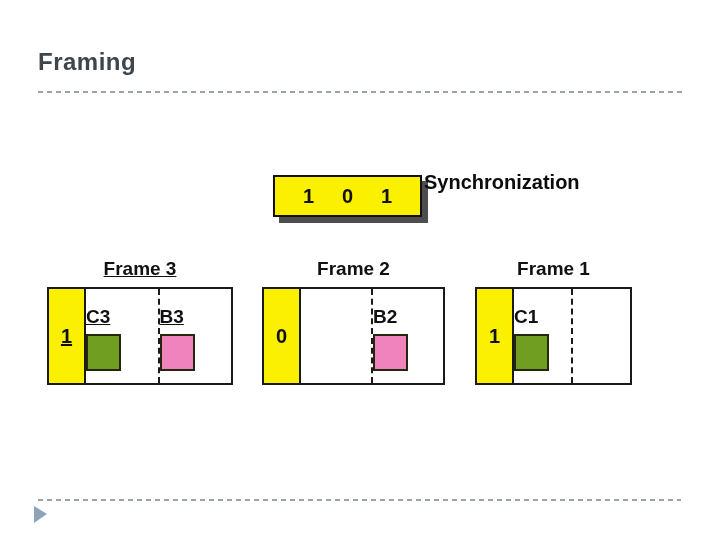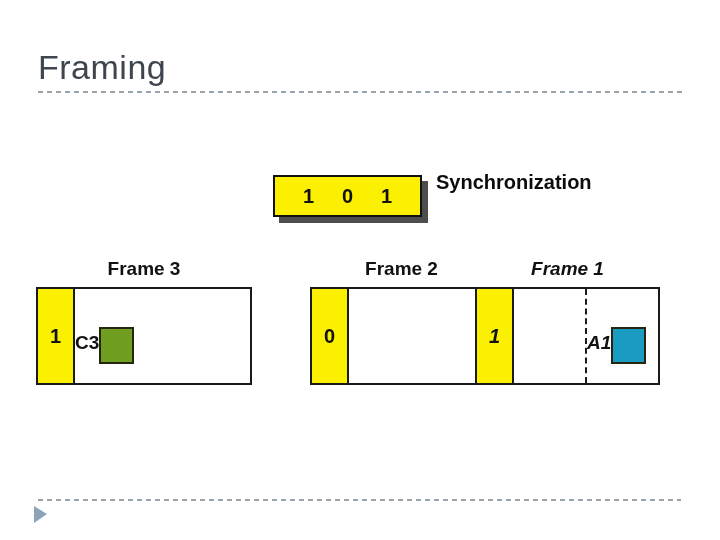--- a/index.html
+++ b/index.html
@@ -10,22 +10,22 @@
     background: #ffffff;
     overflow: hidden;
     font-family: "Liberation Sans", "DejaVu Sans", sans-serif;
     color: #111;
   }
   .slide-title {
     position: absolute;
     left: 38px;
     top: 48px;
     margin: 0;
-    font-size: 34px;
-    font-weight: 400;
+    font-size: 24px;
+    font-weight: 700;
     color: #3e454d;
     letter-spacing: 0.5px;
   }
   .dashed-rule {
     position: absolute;
     left: 38px;
     width: 645px;
     height: 2px;
     background: repeating-linear-gradient(to right, #9aa3a9 0 5px, transparent 5px 9px);
   }
@@ -44,21 +44,21 @@
     border: 2px solid #111;
     box-shadow: 6px 6px 0 #4d4d4d;
     display: flex;
     align-items: center;
     justify-content: space-evenly;
     font-size: 20px;
     font-weight: 600;
   }
   .sync-label {
     position: absolute;
-    left: 436px;
+    left: 424px;
     top: 169px;
     font-size: 20px;
     font-weight: 600;
     line-height: 27px;
     color: #0c0c0c;
   }
   .sync-label span { display: block; }
 
   
   .frame { position: absolute; top: 255px; }
@@ -83,21 +83,21 @@
     border-right: 2px solid #1a1a1a;
     display: flex;
     align-items: center;
     justify-content: center;
     font-size: 20px;
     font-weight: 600;
   }
   .time-slot {
     flex: 1 1 0;
     display: flex;
-    align-items: center;
+    flex-direction: column;
     padding-top: 16px;
     box-sizing: border-box;
   }
   .time-slot + .time-slot { border-left: 2px dashed #1a1a1a; }
   .slot-label {
     font-size: 19px;
     font-weight: 600;
     height: 26px;
     line-height: 24px;
   }
@@ -129,53 +129,61 @@
 
   <div class="sync-box">
     <span>1</span>
     <span>0</span>
     <span>1</span>
   </div>
   <div class="sync-label">
     <span>Synchronization</span>
   </div>
 
-  <div class="frame" style="left:36px;width:216px;">
+  <div class="frame" style="left:47px;width:186px;text-decoration:underline;">
     <div class="frame-title">Frame 3</div>
     <div class="frame-box">
       <div class="sync-slot">1</div>
       <div class="time-slot">
         <span class="slot-label">C3</span>
         <div class="swatch" style="background: rgb(111, 158, 33);"></div>
       </div>
+      <div class="time-slot">
+        <span class="slot-label">B3</span>
+        <div class="swatch" style="background: rgb(240, 131, 190);"></div>
+      </div>
     </div>
   </div>
 
-  <div class="frame" style="left:262px;width:183px;margin-left:48px;">
+  <div class="frame" style="left:262px;width:183px;">
     <div class="frame-title">Frame 2</div>
     <div class="frame-box">
       <div class="sync-slot">0</div>
       <div class="time-slot">
         <span class="slot-label"></span>
         <div class="swatch" style="visibility: hidden;"></div>
       </div>
+      <div class="time-slot">
+        <span class="slot-label">B2</span>
+        <div class="swatch" style="background: rgb(240, 131, 190);"></div>
+      </div>
     </div>
   </div>
 
-  <div class="frame" style="left:475px;width:185px;font-style:italic;">
+  <div class="frame" style="left:475px;width:157px;">
     <div class="frame-title">Frame 1</div>
     <div class="frame-box">
       <div class="sync-slot">1</div>
       <div class="time-slot">
+        <span class="slot-label">C1</span>
+        <div class="swatch" style="background: rgb(111, 158, 33);"></div>
+      </div>
+      <div class="time-slot">
         <span class="slot-label"></span>
         <div class="swatch" style="visibility: hidden;"></div>
-      </div>
-      <div class="time-slot">
-        <span class="slot-label">A1</span>
-        <div class="swatch" style="background: rgb(27, 154, 194);"></div>
       </div>
     </div>
   </div>
 
   <div class="dashed-rule rule-bottom"></div>
   <div class="footer-arrow"></div>
 
 </div>
 
 </body></html>

